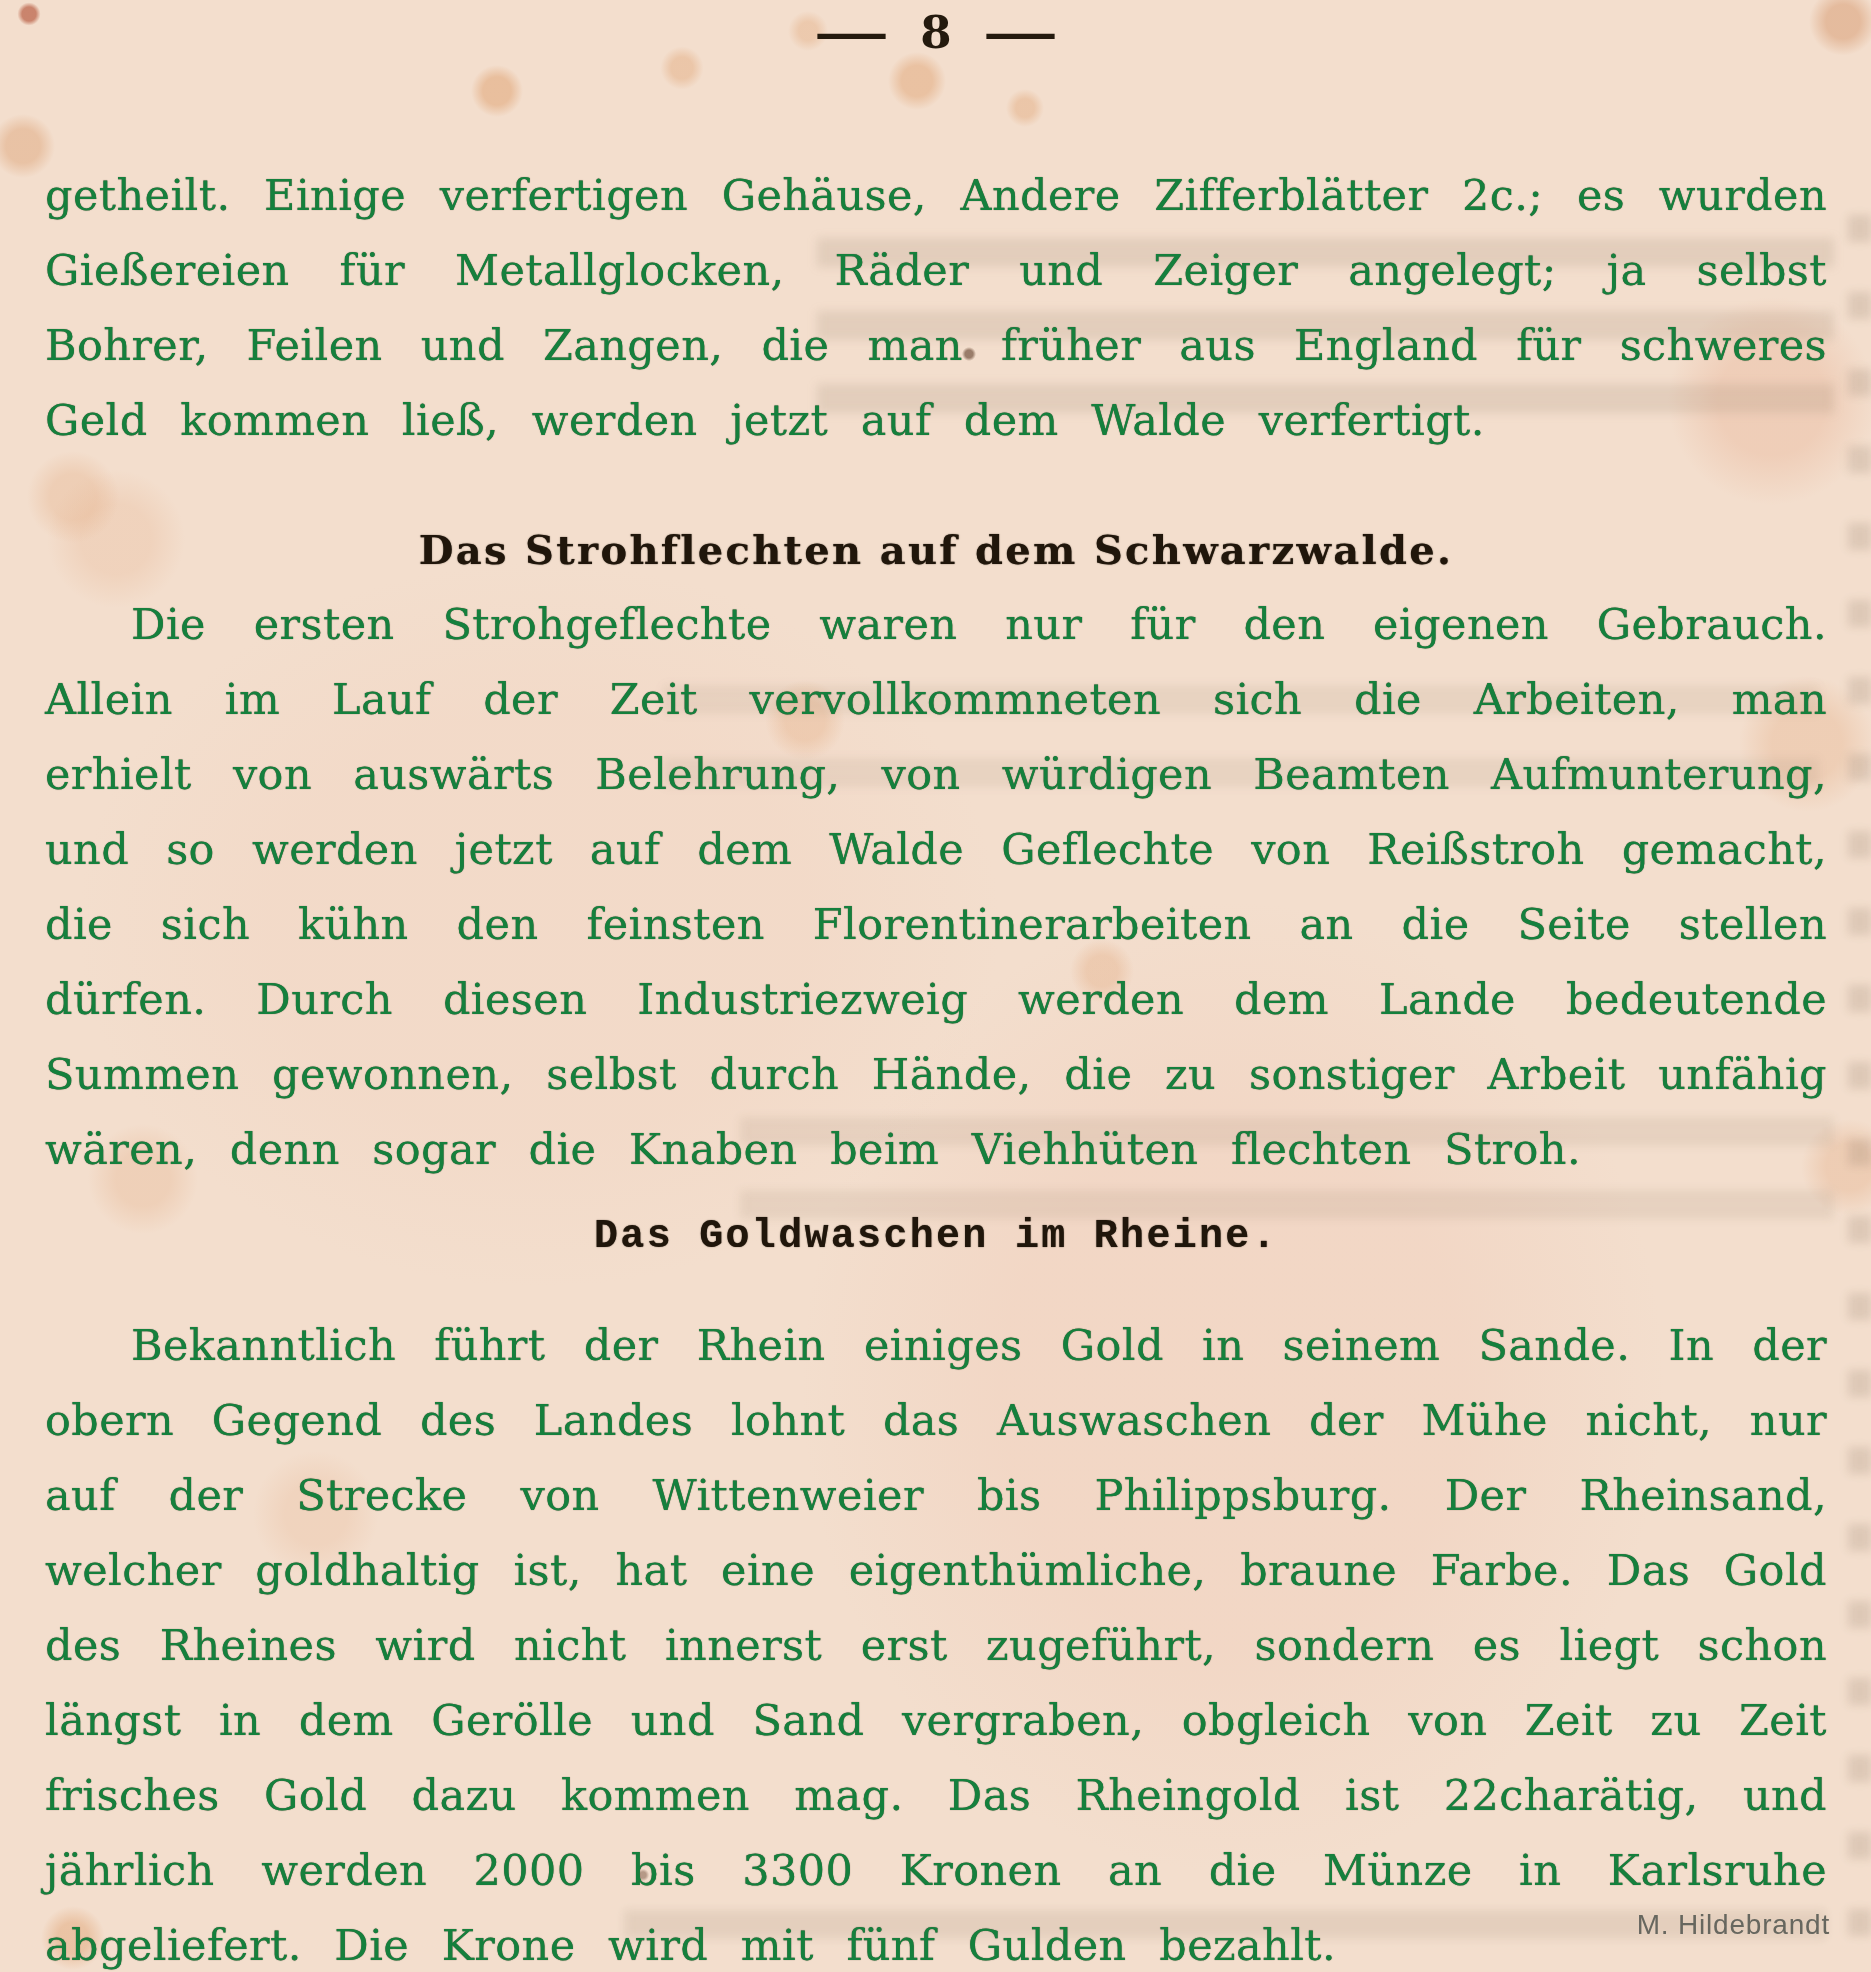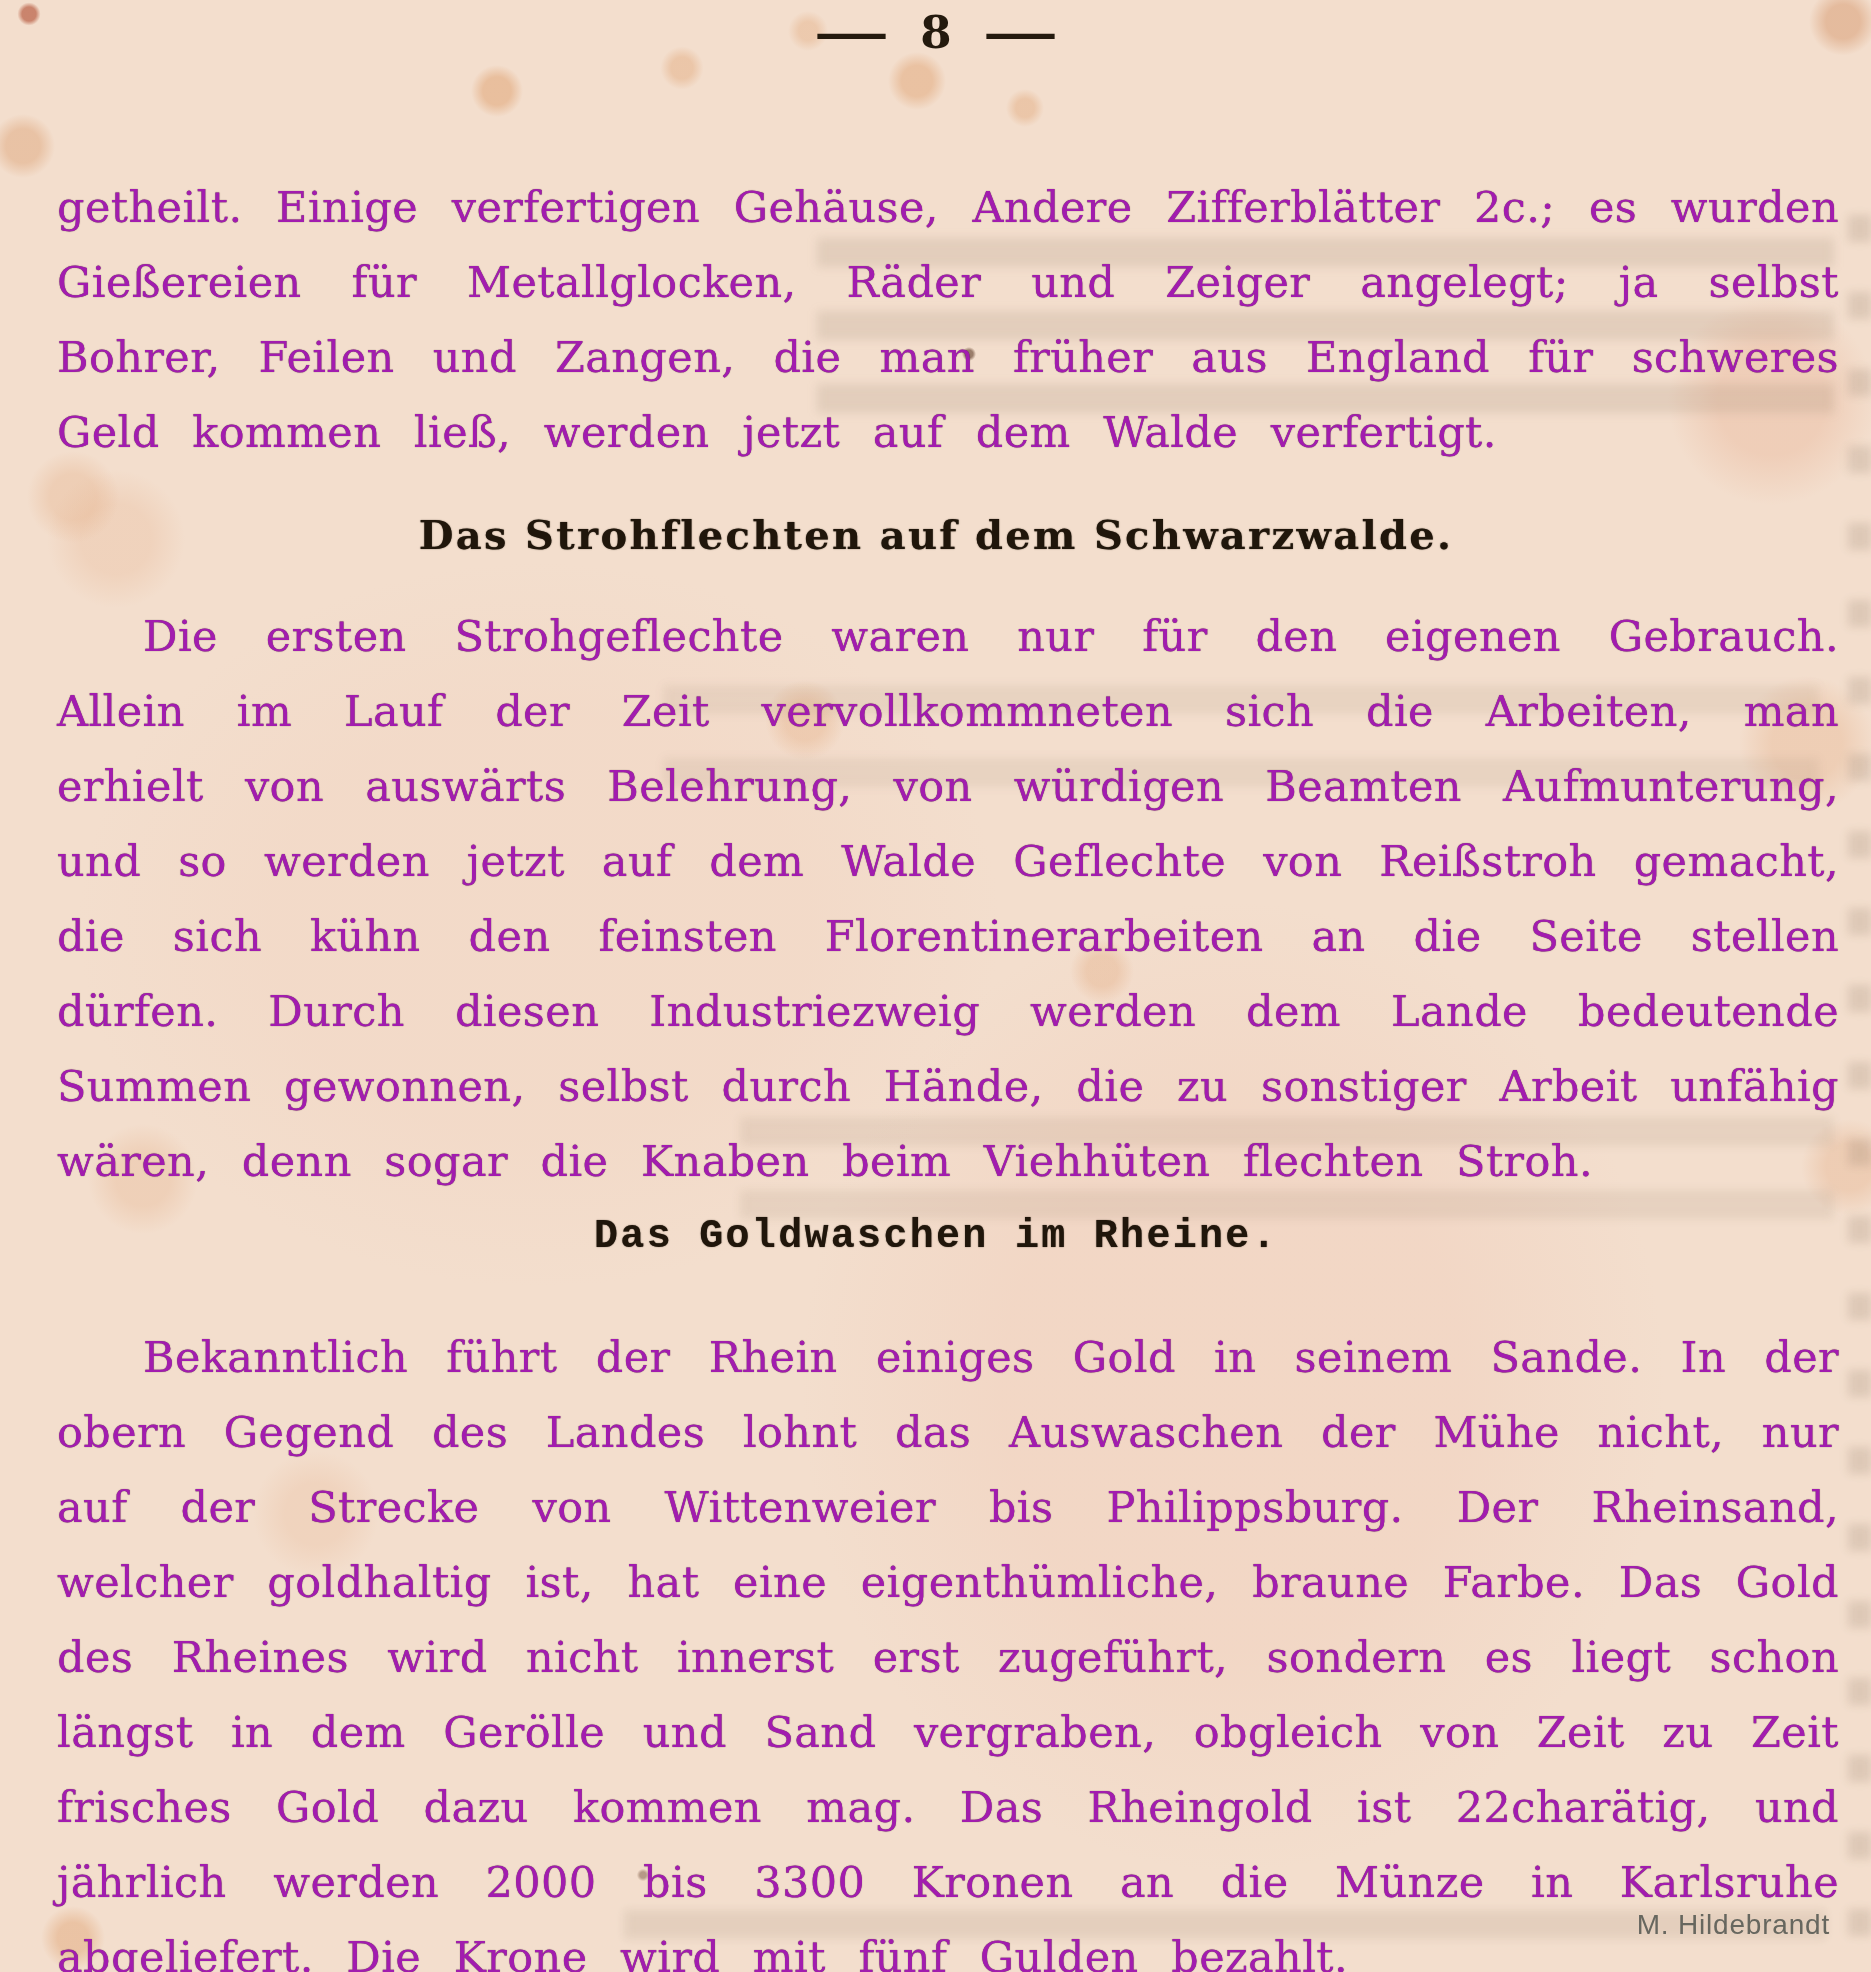--- a/index.html
+++ b/index.html
@@ -65,39 +65,39 @@
 
   .pagehead {
     position: absolute; top: 6.2px; left: 0; width: 100%;
     text-align: center; font-size: 45px; font-weight: bold;
     color: #241a0e;
   }
   .pagehead .dash { display: inline-block; transform: scaleX(1.7); margin: 0 46px; }
   .pagehead .pnum { display: inline-block; }
 
   .body-text {
-    position: absolute; left: 0; width: 1782px; margin: 12px;
+    position: absolute; left: 0; width: 1782px; margin: 0;
     font-size: 43px; line-height: 75px;
     text-align: justify;
     word-spacing: 18.5px; letter-spacing: 0.4px;
-    color: #a21caf;
+    color: #15803d;
     text-shadow: 0 0 0.9px rgba(40,25,10,.75);
   }
   .indent { text-indent: 86px; }
 
   .heading {
     position: absolute; left: 0; width: 1782px; margin: 0;
     text-align: center;
     font-size: 40px; font-weight: bold; letter-spacing: 2.3px;
     color: #20160b;
     text-shadow: 0 0 1.2px rgba(32,22,11,.8);
   }
 
   .p-intro { top: 158px; }
-  .h-straw { top: 511px; }
+  .h-straw { top: 526px; }
   .p-straw { top: 587px; }
   .h-gold  { top: 1214px; font-family: Liberation Mono, monospace; }
   .p-gold  { top: 1308px; }
 
   .watermark {
     position: absolute; top: 1909px; right: 42px;
     font-family: "Liberation Sans", sans-serif;
     font-size: 28px; color: #67675f; letter-spacing: 0.8px; text-align: center;
   }
 </style>

